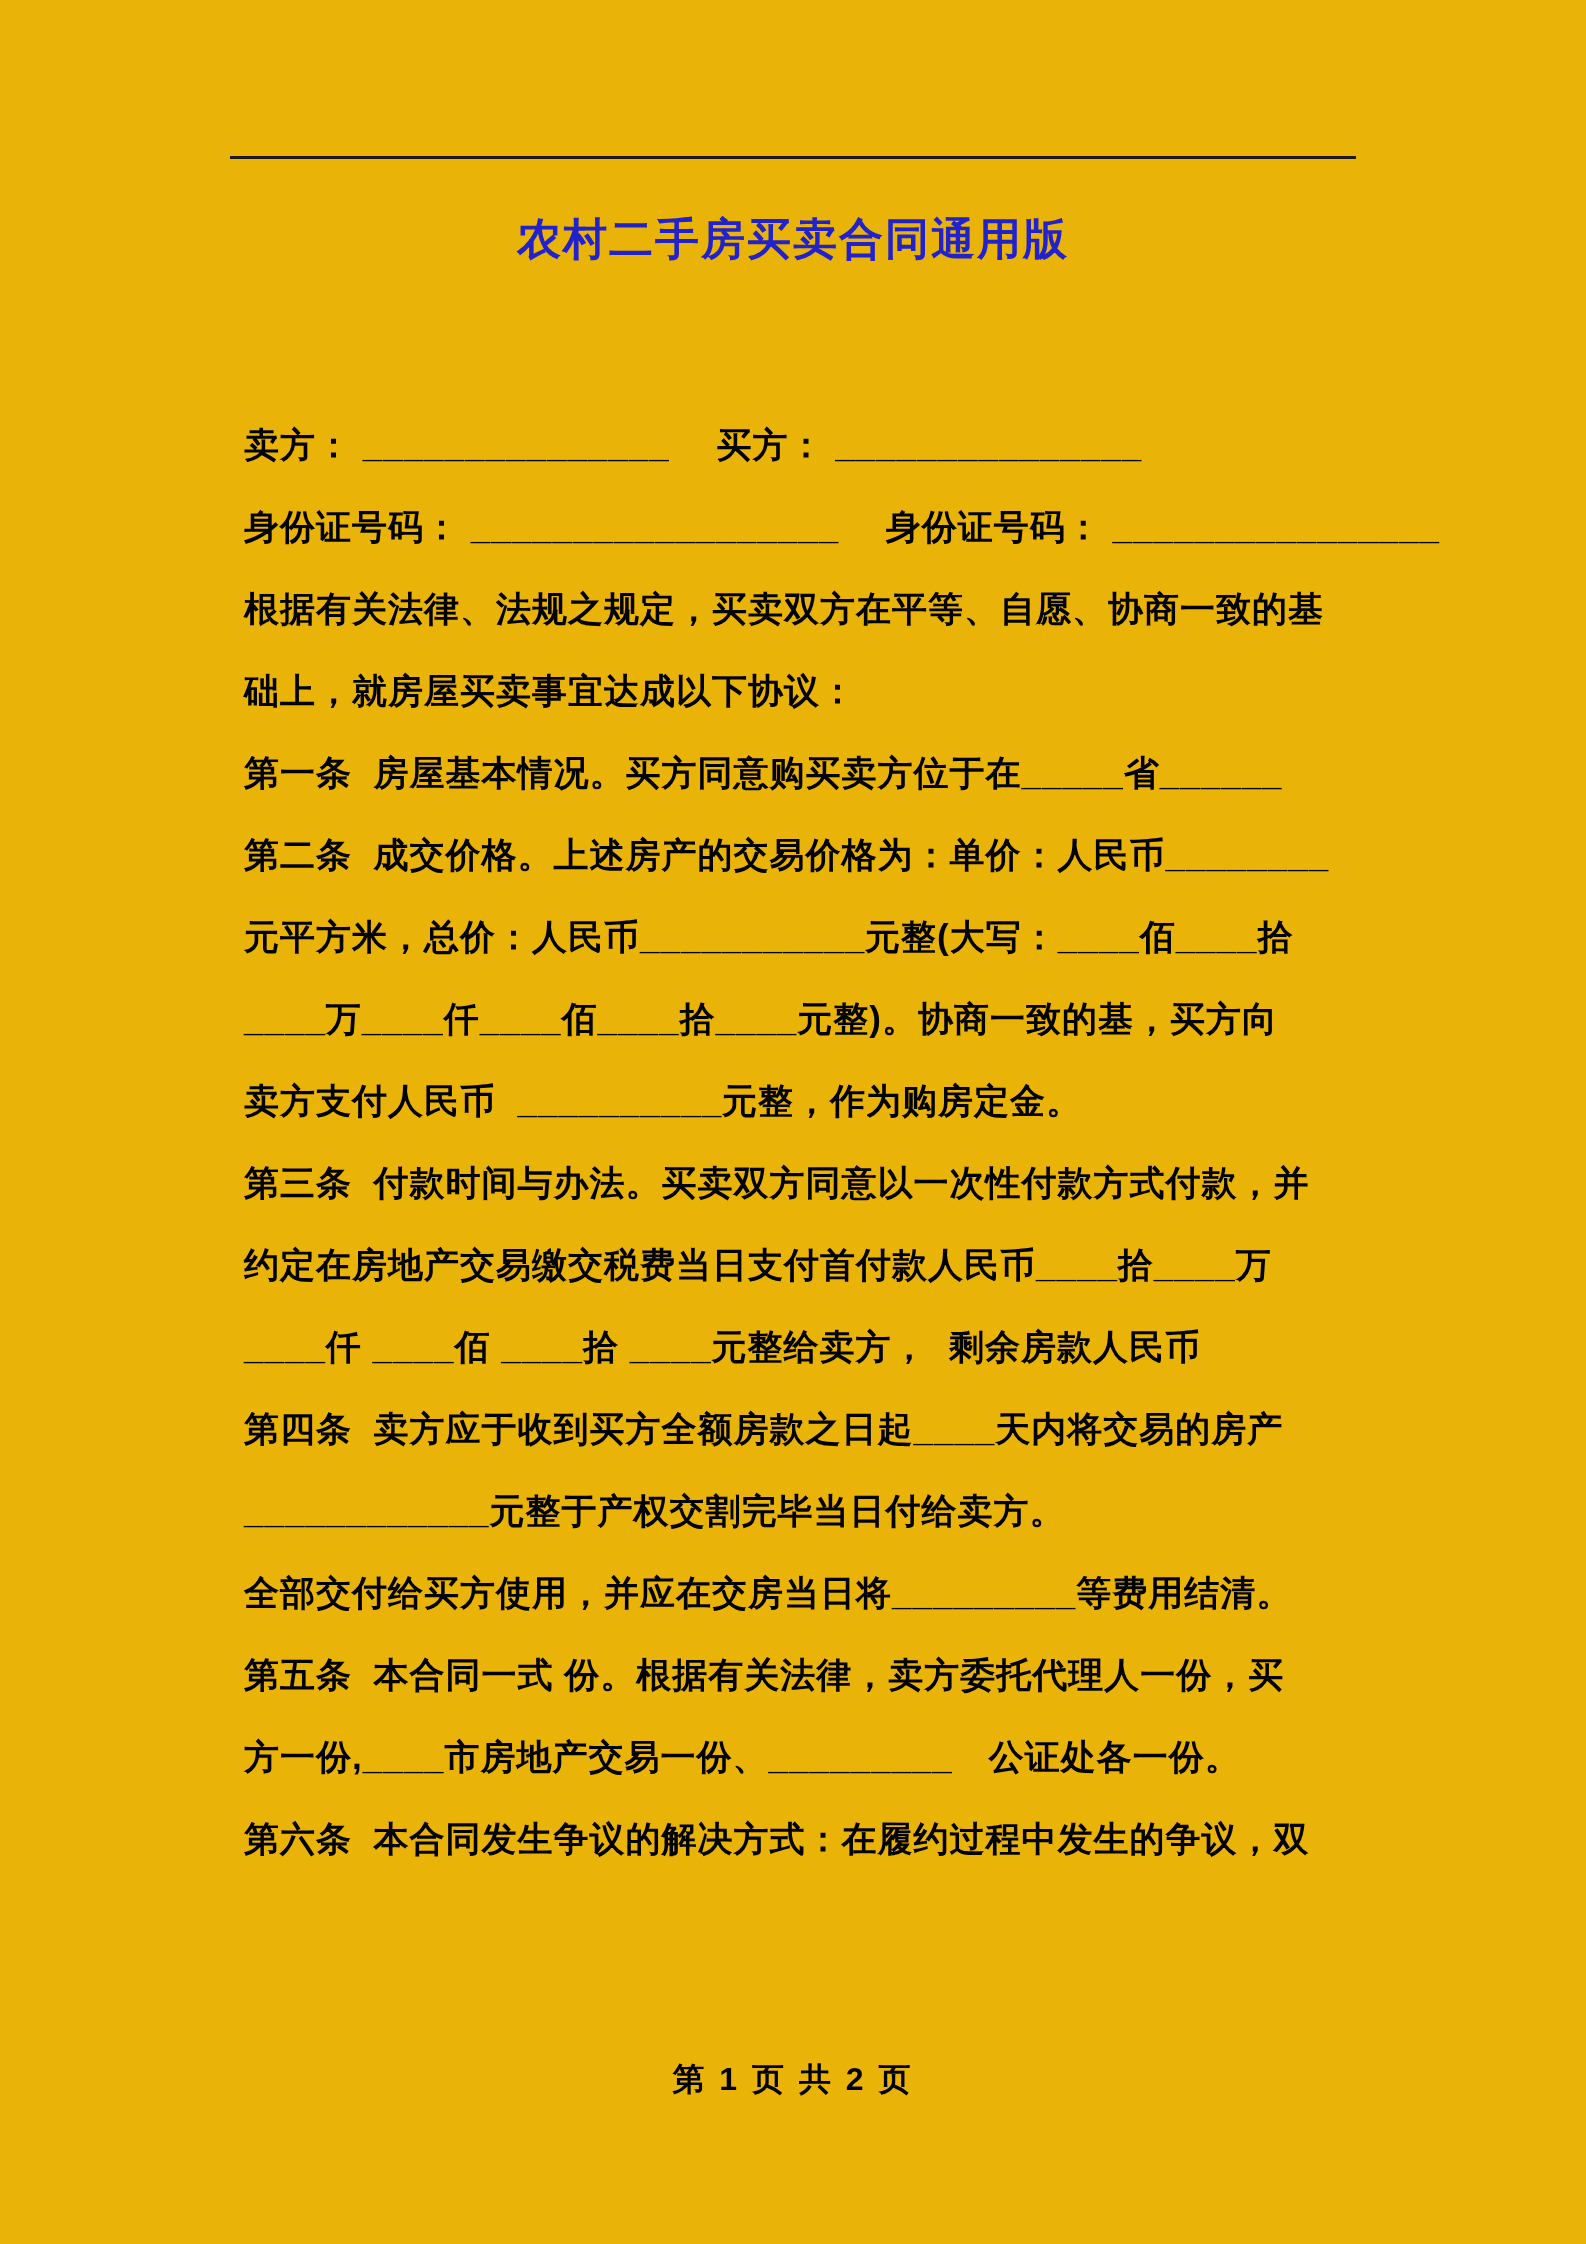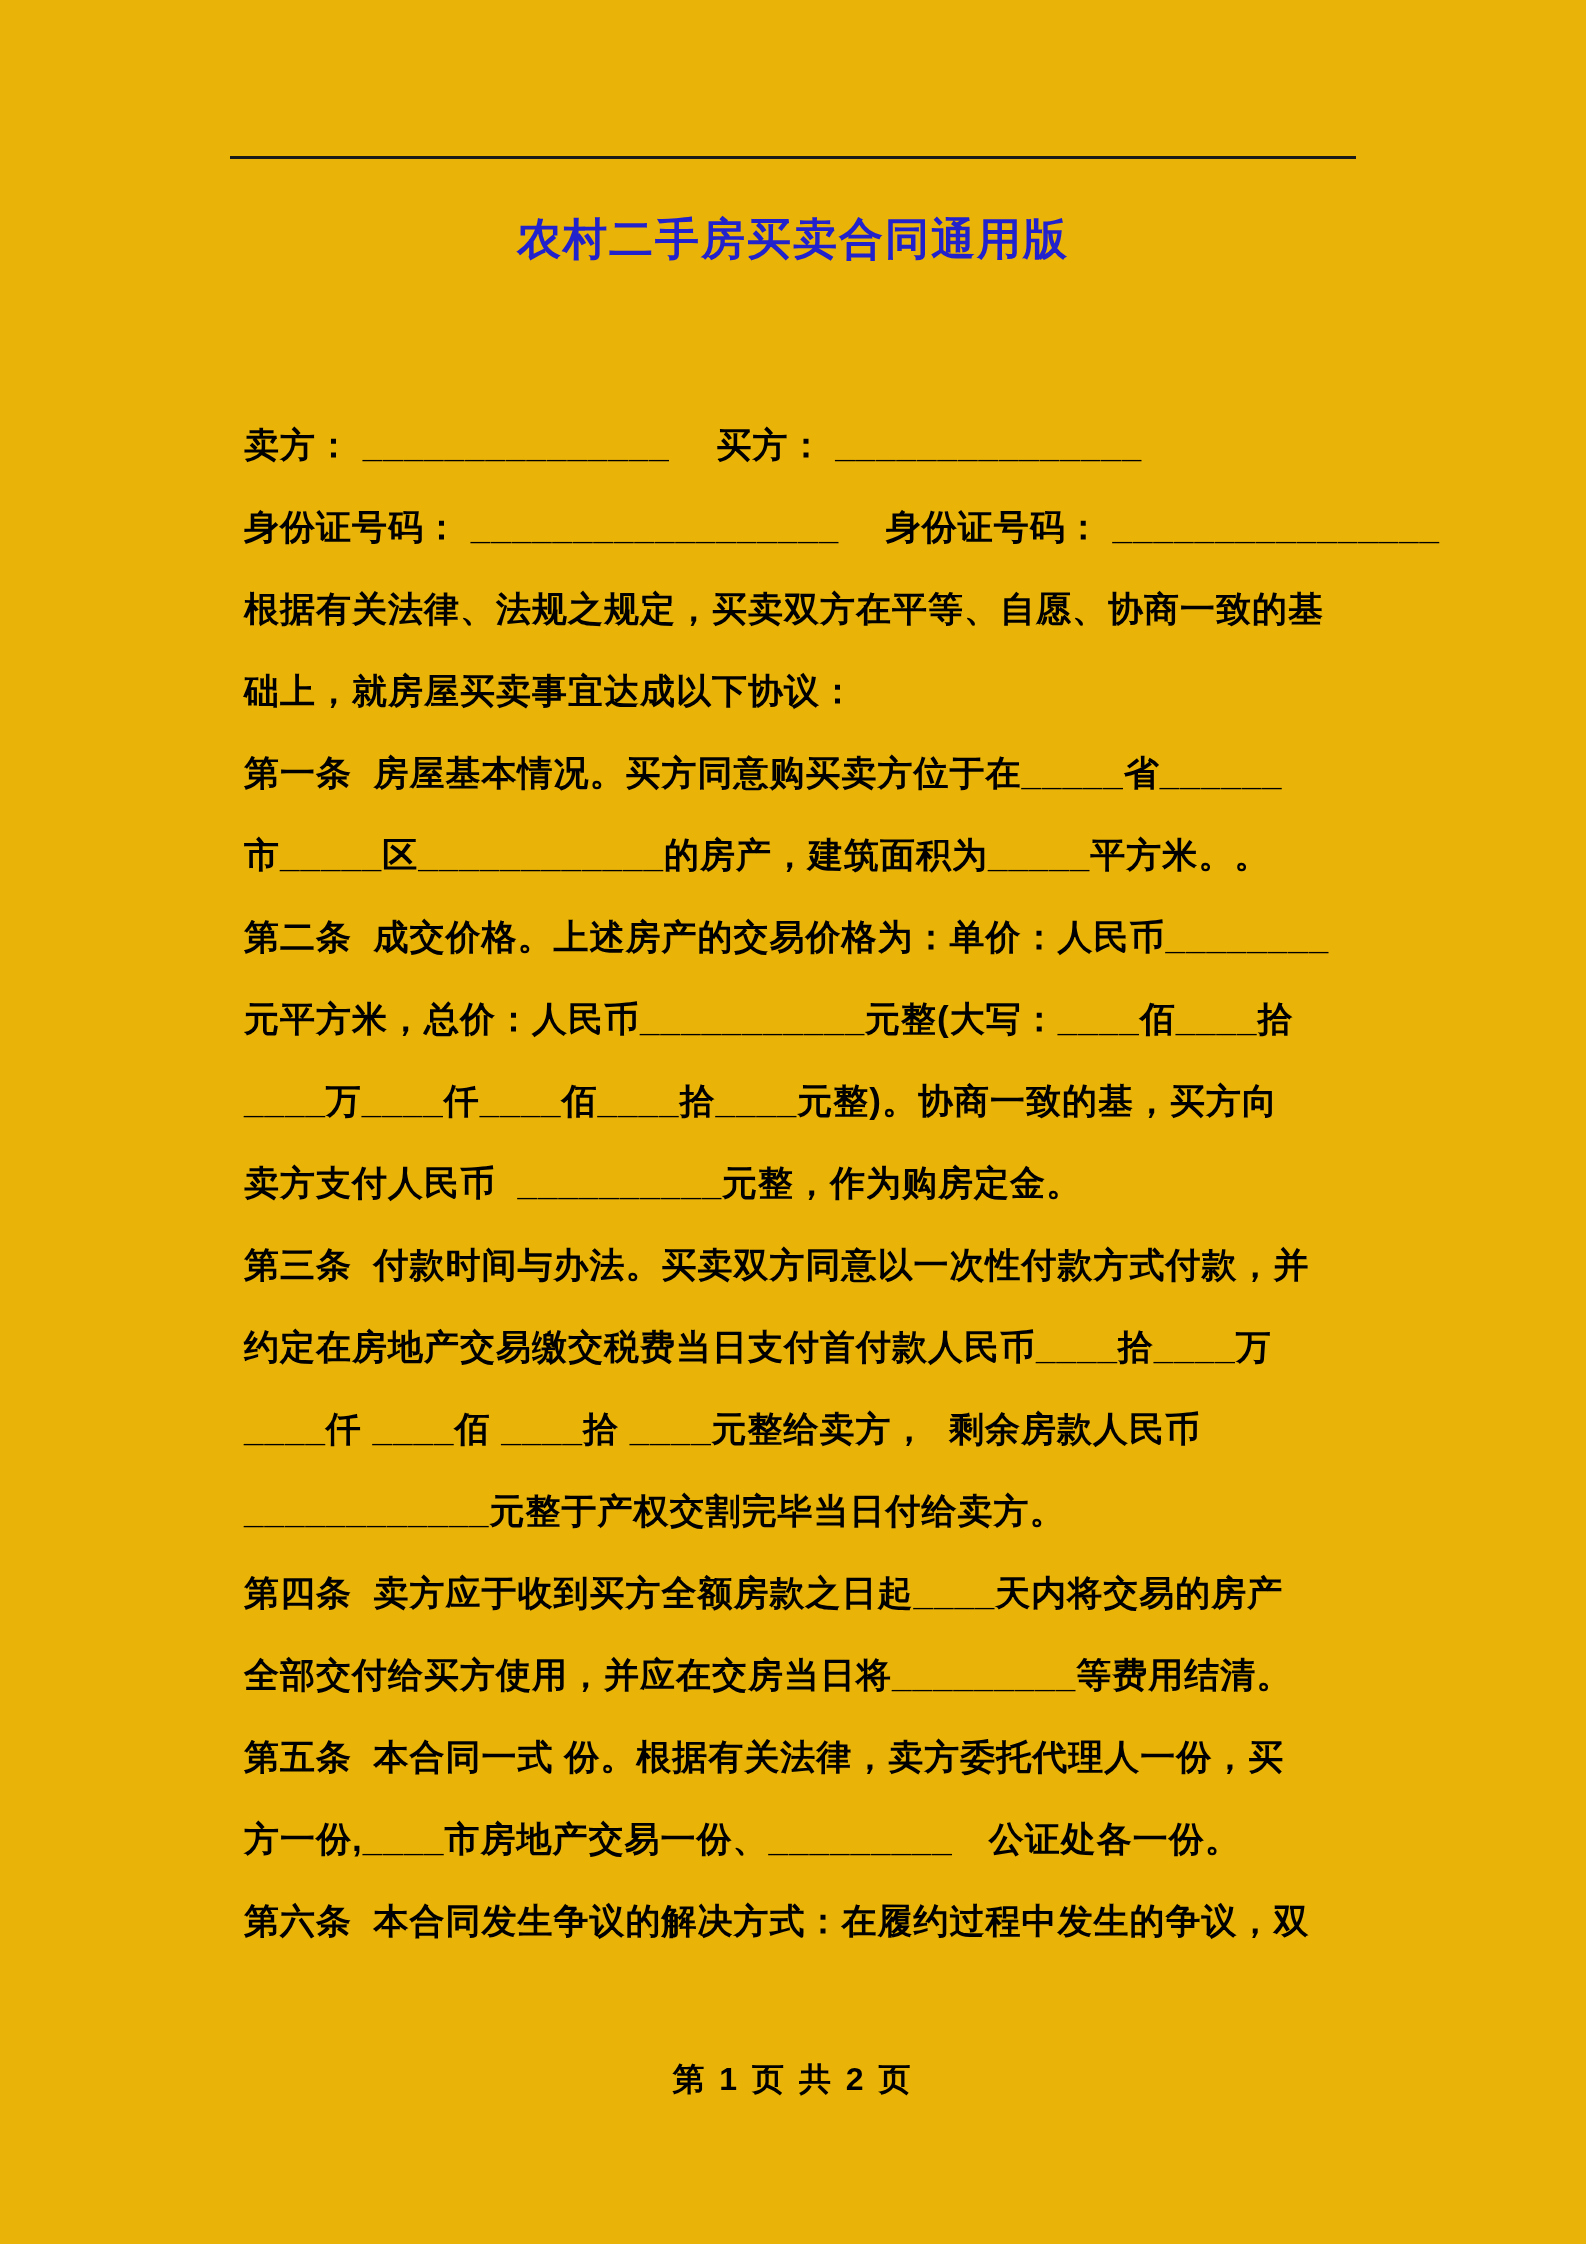--- a/index.html
+++ b/index.html
@@ -71,30 +71,29 @@
   <div class="top-rule"></div>
 
   <h1 class="doc-title">农村二手房买卖合同通用版</h1>
 
   <div class="content">
     <div class="line">卖方： _______________　 买方： _______________</div>
     <div class="line">身份证号码： __________________　 身份证号码： ________________</div>
     <div class="line">根据有关法律、法规之规定，买卖双方在平等、自愿、协商一致的基</div>
     <div class="line">础上，就房屋买卖事宜达成以下协议：</div>
     <div class="line">第一条  房屋基本情况。买方同意购买卖方位于在_____省______</div>
-    <div class="line">市_____区____________的房产，建筑面积为_____平方米。。</div>
     <div class="line">第二条  成交价格。上述房产的交易价格为：单价：人民币________</div>
     <div class="line">元平方米，总价：人民币___________元整(大写：____佰____拾</div>
     <div class="line">____万____仟____佰____拾____元整)。协商一致的基，买方向</div>
     <div class="line">卖方支付人民币  __________元整，作为购房定金。</div>
     <div class="line">第三条  付款时间与办法。买卖双方同意以一次性付款方式付款，并</div>
     <div class="line">约定在房地产交易缴交税费当日支付首付款人民币____拾____万</div>
     <div class="line">____仟 ____佰 ____拾 ____元整给卖方，  剩余房款人民币</div>
+    <div class="line">第四条  卖方应于收到买方全额房款之日起____天内将交易的房产</div>
     <div class="line">____________元整于产权交割完毕当日付给卖方。</div>
-    <div class="line">第四条  卖方应于收到买方全额房款之日起____天内将交易的房产</div>
     <div class="line">全部交付给买方使用，并应在交房当日将_________等费用结清。</div>
     <div class="line">第五条  本合同一式 份。根据有关法律，卖方委托代理人一份，买</div>
     <div class="line">方一份,____市房地产交易一份、_________　公证处各一份。</div>
     <div class="line">第六条  本合同发生争议的解决方式：在履约过程中发生的争议，双</div>
   </div>
 
   <div class="page-footer">第 1 页 共 2 页</div>
 
 </div>
 

